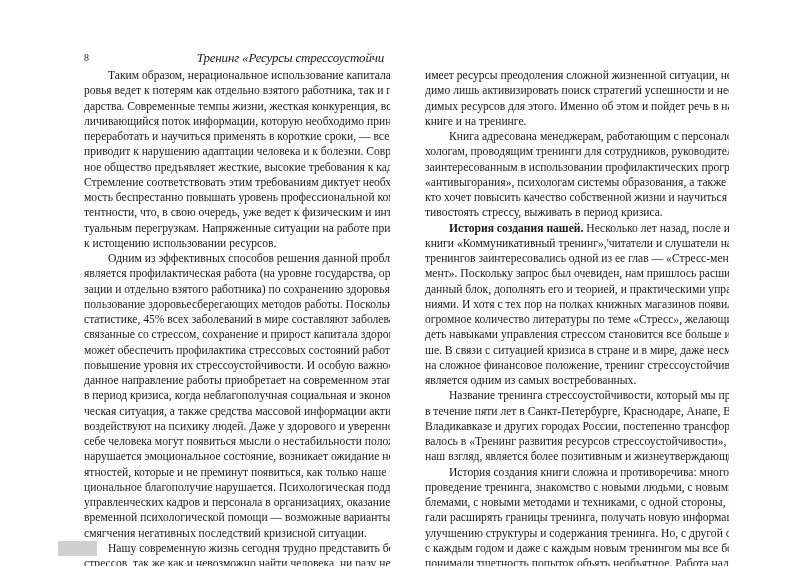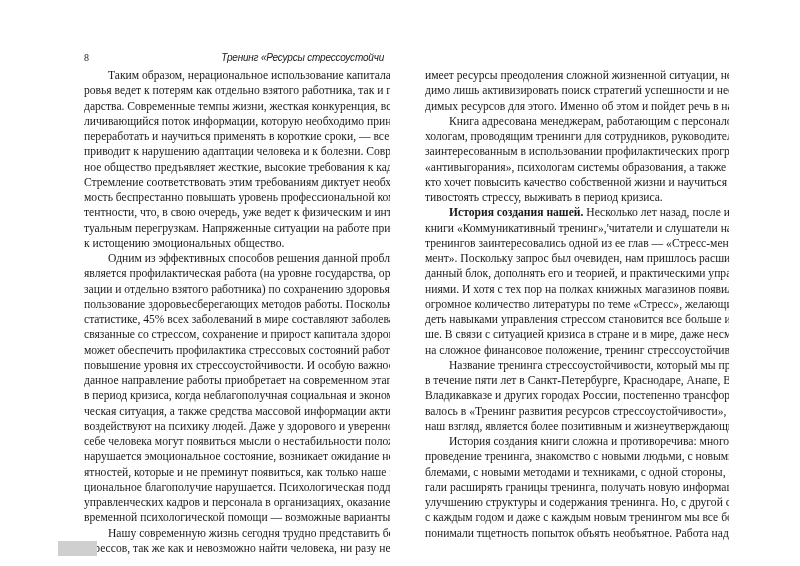--- a/index.html
+++ b/index.html
@@ -35,23 +35,23 @@
     .running-head .num {
       position: absolute;
       top: 0;
       font-family: "Liberation Serif", serif;
       font-size: 10px;
       font-style: normal;
     }
     .running-head .title {
       position: absolute;
       top: 0;
-      font-family: Liberation Sans, sans-serif;
+      font-family: Liberation Serif, serif;
       font-style: italic;
-      font-size: 10px;
+      font-size: 13px;
       letter-spacing: -0.2px;
     }
     .page.left .running-head .num { left: 0; }
     .page.left .running-head .title { right: 6px; }
     .page.right .running-head .num { right: 2px; }
     .page.right .running-head .title { left: 0; }
 
     .body-text {
       position: absolute;
       top: 68px;
@@ -96,65 +96,68 @@
       <span class="line"><span>ровья ведет к потерям как отдельно взятого работника, так и госу-</span></span>
       <span class="line"><span>дарства. Современные темпы жизни, жесткая конкуренция, все уве-</span></span>
       <span class="line"><span>личивающийся поток информации, которую необходимо принять,</span></span>
       <span class="line"><span>переработать и научиться применять в короткие сроки, — все это</span></span>
       <span class="line"><span>приводит к нарушению адаптации человека и к болезни. Современ-</span></span>
       <span class="line"><span>ное общество предъявляет жесткие, высокие требования к кадрам.</span></span>
       <span class="line"><span>Стремление соответствовать этим требованиям диктует необходи-</span></span>
       <span class="line"><span>мость беспрестанно повышать уровень профессиональной компе-</span></span>
       <span class="line"><span>тентности, что, в свою очередь, уже ведет к физическим и интеллек-</span></span>
       <span class="line"><span>туальным перегрузкам. Напряженные ситуации на работе приводят</span></span>
-      <span class="line last"><span>к истощению эмоциональных общество.</span></span>
+      <span class="line last"><span>к истощению использовании ресурсов.</span></span>
       <span class="line indent"><span>Одним из эффективных способов решения данной проблемы</span></span>
       <span class="line"><span>является профилактическая работа (на уровне государства, органи-</span></span>
       <span class="line"><span>зации и отдельно взятого работника) по сохранению здоровья, ис-</span></span>
       <span class="line"><span>пользование здоровьесберегающих методов работы. Поскольку, по</span></span>
       <span class="line"><span>статистике, 45% всех заболеваний в мире составляют заболевания,</span></span>
       <span class="line"><span>связанные со стрессом, сохранение и прирост капитала здоровья</span></span>
       <span class="line"><span>может обеспечить профилактика стрессовых состояний работников,</span></span>
       <span class="line"><span>повышение уровня их стрессоустойчивости. И особую важность</span></span>
       <span class="line"><span>данное направление работы приобретает на современном этапе,</span></span>
       <span class="line"><span>в период кризиса, когда неблагополучная социальная и экономи-</span></span>
       <span class="line"><span>ческая ситуация, а также средства массовой информации активно</span></span>
       <span class="line"><span>воздействуют на психику людей. Даже у здорового и уверенного в</span></span>
       <span class="line"><span>себе человека могут появиться мысли о нестабильности положения,</span></span>
       <span class="line"><span>нарушается эмоциональное состояние, возникает ожидание непри-</span></span>
       <span class="line"><span>ятностей, которые и не преминут появиться, как только наше эмо-</span></span>
       <span class="line"><span>циональное благополучие нарушается. Психологическая поддержка</span></span>
       <span class="line"><span>управленческих кадров и персонала в организациях, оказание свое-</span></span>
       <span class="line"><span>временной психологической помощи — возможные варианты для</span></span>
+      <span class="line last"><span>смягчения негативных последствий кризисной ситуации.</span></span>
       <span class="line indent"><span>Нашу современную жизнь сегодня трудно представить без</span></span>
       <span class="line"><span>стрессов, так же как и невозможно найти человека, ни разу не испы-</span></span>
     </div>
 </div>
 
 <div class="page right">
   <div class="body-text" id="right-body">
       <span class="line"><span>имеет ресурсы преодоления сложной жизненной ситуации, необхо-</span></span>
       <span class="line"><span>димо лишь активизировать поиск стратегий успешности и необхо-</span></span>
       <span class="line"><span>димых ресурсов для этого. Именно об этом и пойдет речь в нашей</span></span>
+      <span class="line last"><span>книге и на тренинге.</span></span>
       <span class="line indent"><span>Книга адресована менеджерам, работающим с персоналом, пси-</span></span>
       <span class="line"><span>хологам, проводящим тренинги для сотрудников, руководителям,</span></span>
       <span class="line"><span>заинтересованным в использовании профилактических программ</span></span>
       <span class="line"><span>«антивыгорания», психологам системы образования, а также всем,</span></span>
       <span class="line"><span>кто хочет повысить качество собственной жизни и научиться про-</span></span>
       <span class="line last"><span>тивостоять стрессу, выживать в период кризиса.</span></span>
       <span class="line indent"><span class="bold">История создания нашей.</span><span> Несколько лет назад, после издания</span></span>
       <span class="line"><span>книги «Коммуникативный тренинг»,'читатели и слушатели наших</span></span>
       <span class="line"><span>тренингов заинтересовались одной из ее глав — «Стресс-менедж-</span></span>
       <span class="line"><span>мент». Поскольку запрос был очевиден, нам пришлось расширять</span></span>
       <span class="line"><span>данный блок, дополнять его и теорией, и практическими упражне-</span></span>
       <span class="line"><span>ниями. И хотя с тех пор на полках книжных магазинов появилось</span></span>
       <span class="line"><span>огромное количество литературы по теме «Стресс», желающих овла-</span></span>
       <span class="line"><span>деть навыками управления стрессом становится все больше и боль-</span></span>
       <span class="line"><span>ше. В связи с ситуацией кризиса в стране и в мире, даже несмотря</span></span>
       <span class="line"><span>на сложное финансовое положение, тренинг стрессоустойчивости</span></span>
+      <span class="line last"><span>является одним из самых востребованных.</span></span>
       <span class="line indent"><span>Название тренинга стрессоустойчивости, который мы проводили</span></span>
       <span class="line"><span>в течение пяти лет в Санкт-Петербурге, Краснодаре, Анапе, Вологде,</span></span>
       <span class="line"><span>Владикавказе и других городах России, постепенно трансформиро-</span></span>
       <span class="line"><span>валось в «Тренинг развития ресурсов стрессоустойчивости», что, на</span></span>
       <span class="line last"><span>наш взгляд, является более позитивным и жизнеутверждающим.</span></span>
       <span class="line indent"><span>История создания книги сложна и противоречива: многолетнее</span></span>
       <span class="line"><span>проведение тренинга, знакомство с новыми людьми, с новыми про-</span></span>
       <span class="line"><span>блемами, с новыми методами и техниками, с одной стороны, помо-</span></span>
       <span class="line"><span>гали расширять границы тренинга, получать новую информацию по</span></span>
       <span class="line"><span>улучшению структуры и содержания тренинга. Но, с другой стороны,</span></span>

